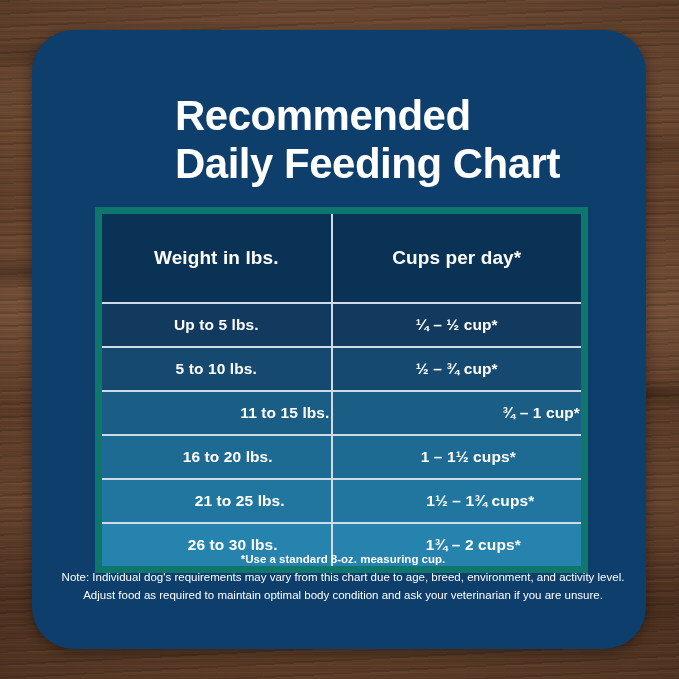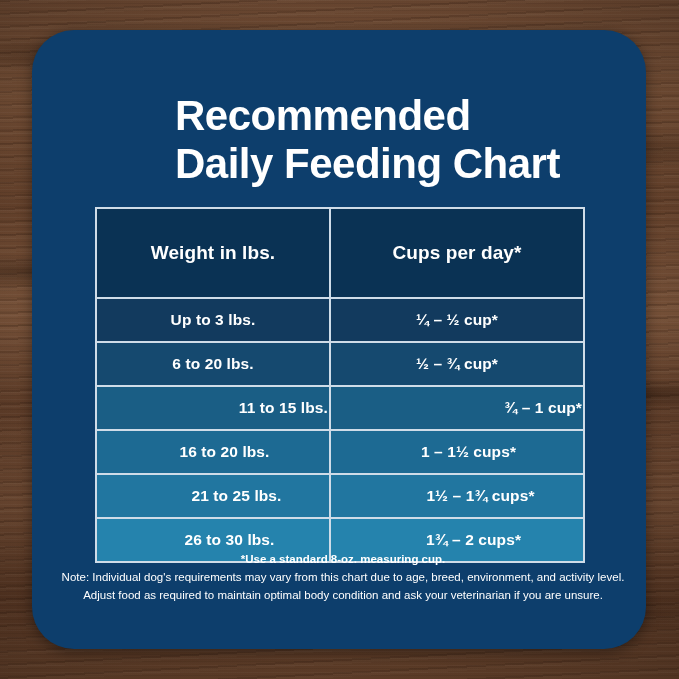--- a/index.html
+++ b/index.html
@@ -109,21 +109,21 @@
   .title-line { display: block; white-space: nowrap; }
 
   
   .table {
     position: absolute;
     left: 63px;
     top: 177px;
     width: 490px;
     border-collapse: collapse;
     table-layout: fixed;
-    border: 2px solid #0f766e;
+    border: 7px solid #0f766e;
   }
   .table td, .table th {
     border: 2px solid #cfdce8;
     text-align: center;
     color: #ffffff;
     font-weight: bold;
   }
   .table th {
     height: 86px;
     font-size: 19px;
@@ -190,25 +190,25 @@
         <col class="col-cups">
       </colgroup>
       <thead>
         <tr>
           <th>Weight in lbs.</th>
           <th>Cups per day*</th>
         </tr>
       </thead>
       <tbody>
         <tr class="row-0">
-          <td>Up to 3 lbs.</td>
+          <td>Up to 5 lbs.</td>
           <td>¼ – ½ cup*</td>
         </tr>
         <tr class="row-1">
-          <td>6 to 20 lbs.</td>
+          <td>5 to 10 lbs.</td>
           <td>½ – ¾ cup*</td>
         </tr>
         <tr class="row-2">
           <td>11 to 15 lbs.</td>
           <td>¾ – 1 cup*</td>
         </tr>
         <tr class="row-3">
           <td>16 to 20 lbs.</td>
           <td>1 – 1½ cups*</td>
         </tr>

